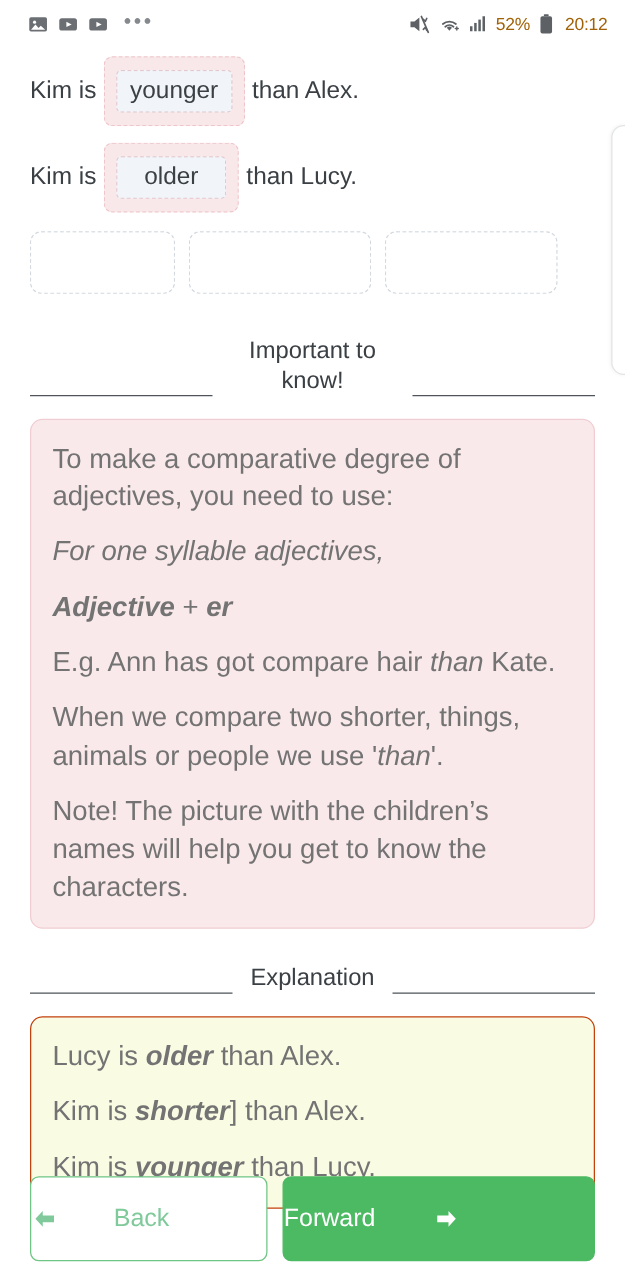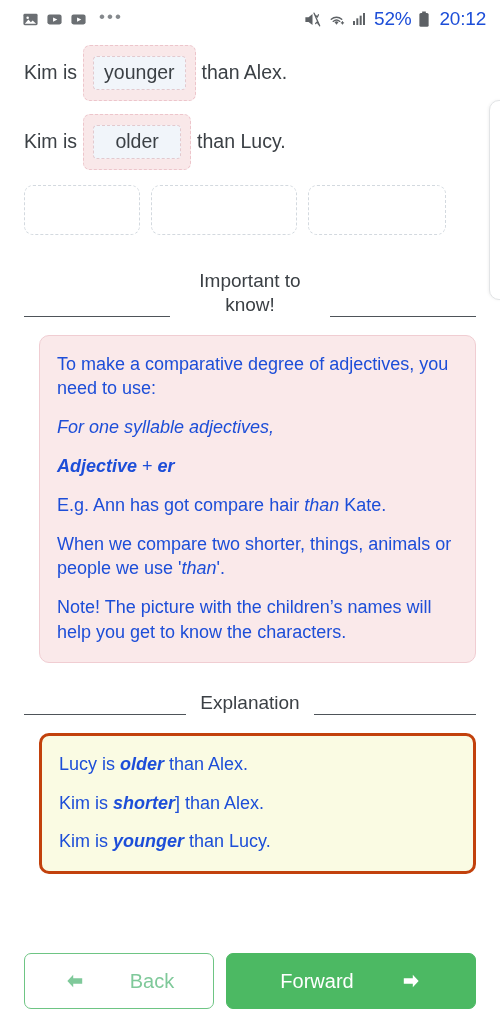--- a/index.html
+++ b/index.html
@@ -39,22 +39,22 @@
   .sb-dots {
     letter-spacing: 2px;
     font-size: 17px;
     color: #85898d;
     margin-left: 5px;
     line-height: 1;
     position: relative;
     top: -3px;
   }
   .sb-text {
-    font-size: 19px;
-    color: #1d4ed8;
+    font-size: 14px;
+    color: #a16207;
     letter-spacing: -0.2px;
   }
   .sb-pct { margin: 0 1px 0 2px; }
   .sb-time { margin-left: 3px; }
 
   
   .side-card {
     position: absolute;
     left: 489px;
     top: 100px;
@@ -140,56 +140,55 @@
     flex-shrink: 0;
   }
   .divider-wrap-important .label { width: 132px; }
   .divider-explanation { margin-top: 28px; }
   .divider-explanation .label { width: auto; }
 
   
   .infobox {
     border-radius: 10px;
     padding: 16px 17px 17px 17px;
-    font-size: 18px;
+    font-size: 22px;
     line-height: 1.38;
-    color: #1d4ed8;
-    margin-left: 15px;
+    color: #737373;
   }
   .box-pink {
     background: #fae9ea;
     border: 1px solid #f0cdd2;
     margin-top: 18px;
   }
   .box-yellow {
     background: #fafbe3;
-    border: 3px solid #c2410c;
+    border: 1px solid #c2410c;
     margin-top: 18px;
   }
   .infobox p { margin: 0 0 14px 0; }
   .infobox p:last-child { margin-bottom: 0; }
   .i { font-style: italic; }
   .bi { font-style: italic; font-weight: bold; }
 
   
   .footer {
     position: absolute;
     left: 0;
     right: 0;
     bottom: 18px;
     display: flex;
     padding: 0 24px;
     gap: 12px;
   }
   .btn {
-    height: 56px;
+    height: 68px;
     border-radius: 7px;
     display: flex;
     align-items: center;
-    justify-content: center;
+    justify-content: flex-start;
     font-size: 20px;
     cursor: pointer;
     user-select: none;
   }
   .btn-back {
     width: 190px;
     background: #ffffff;
     border: 1px solid #6ec584;
     color: #7fc99a;
     gap: 44px;

